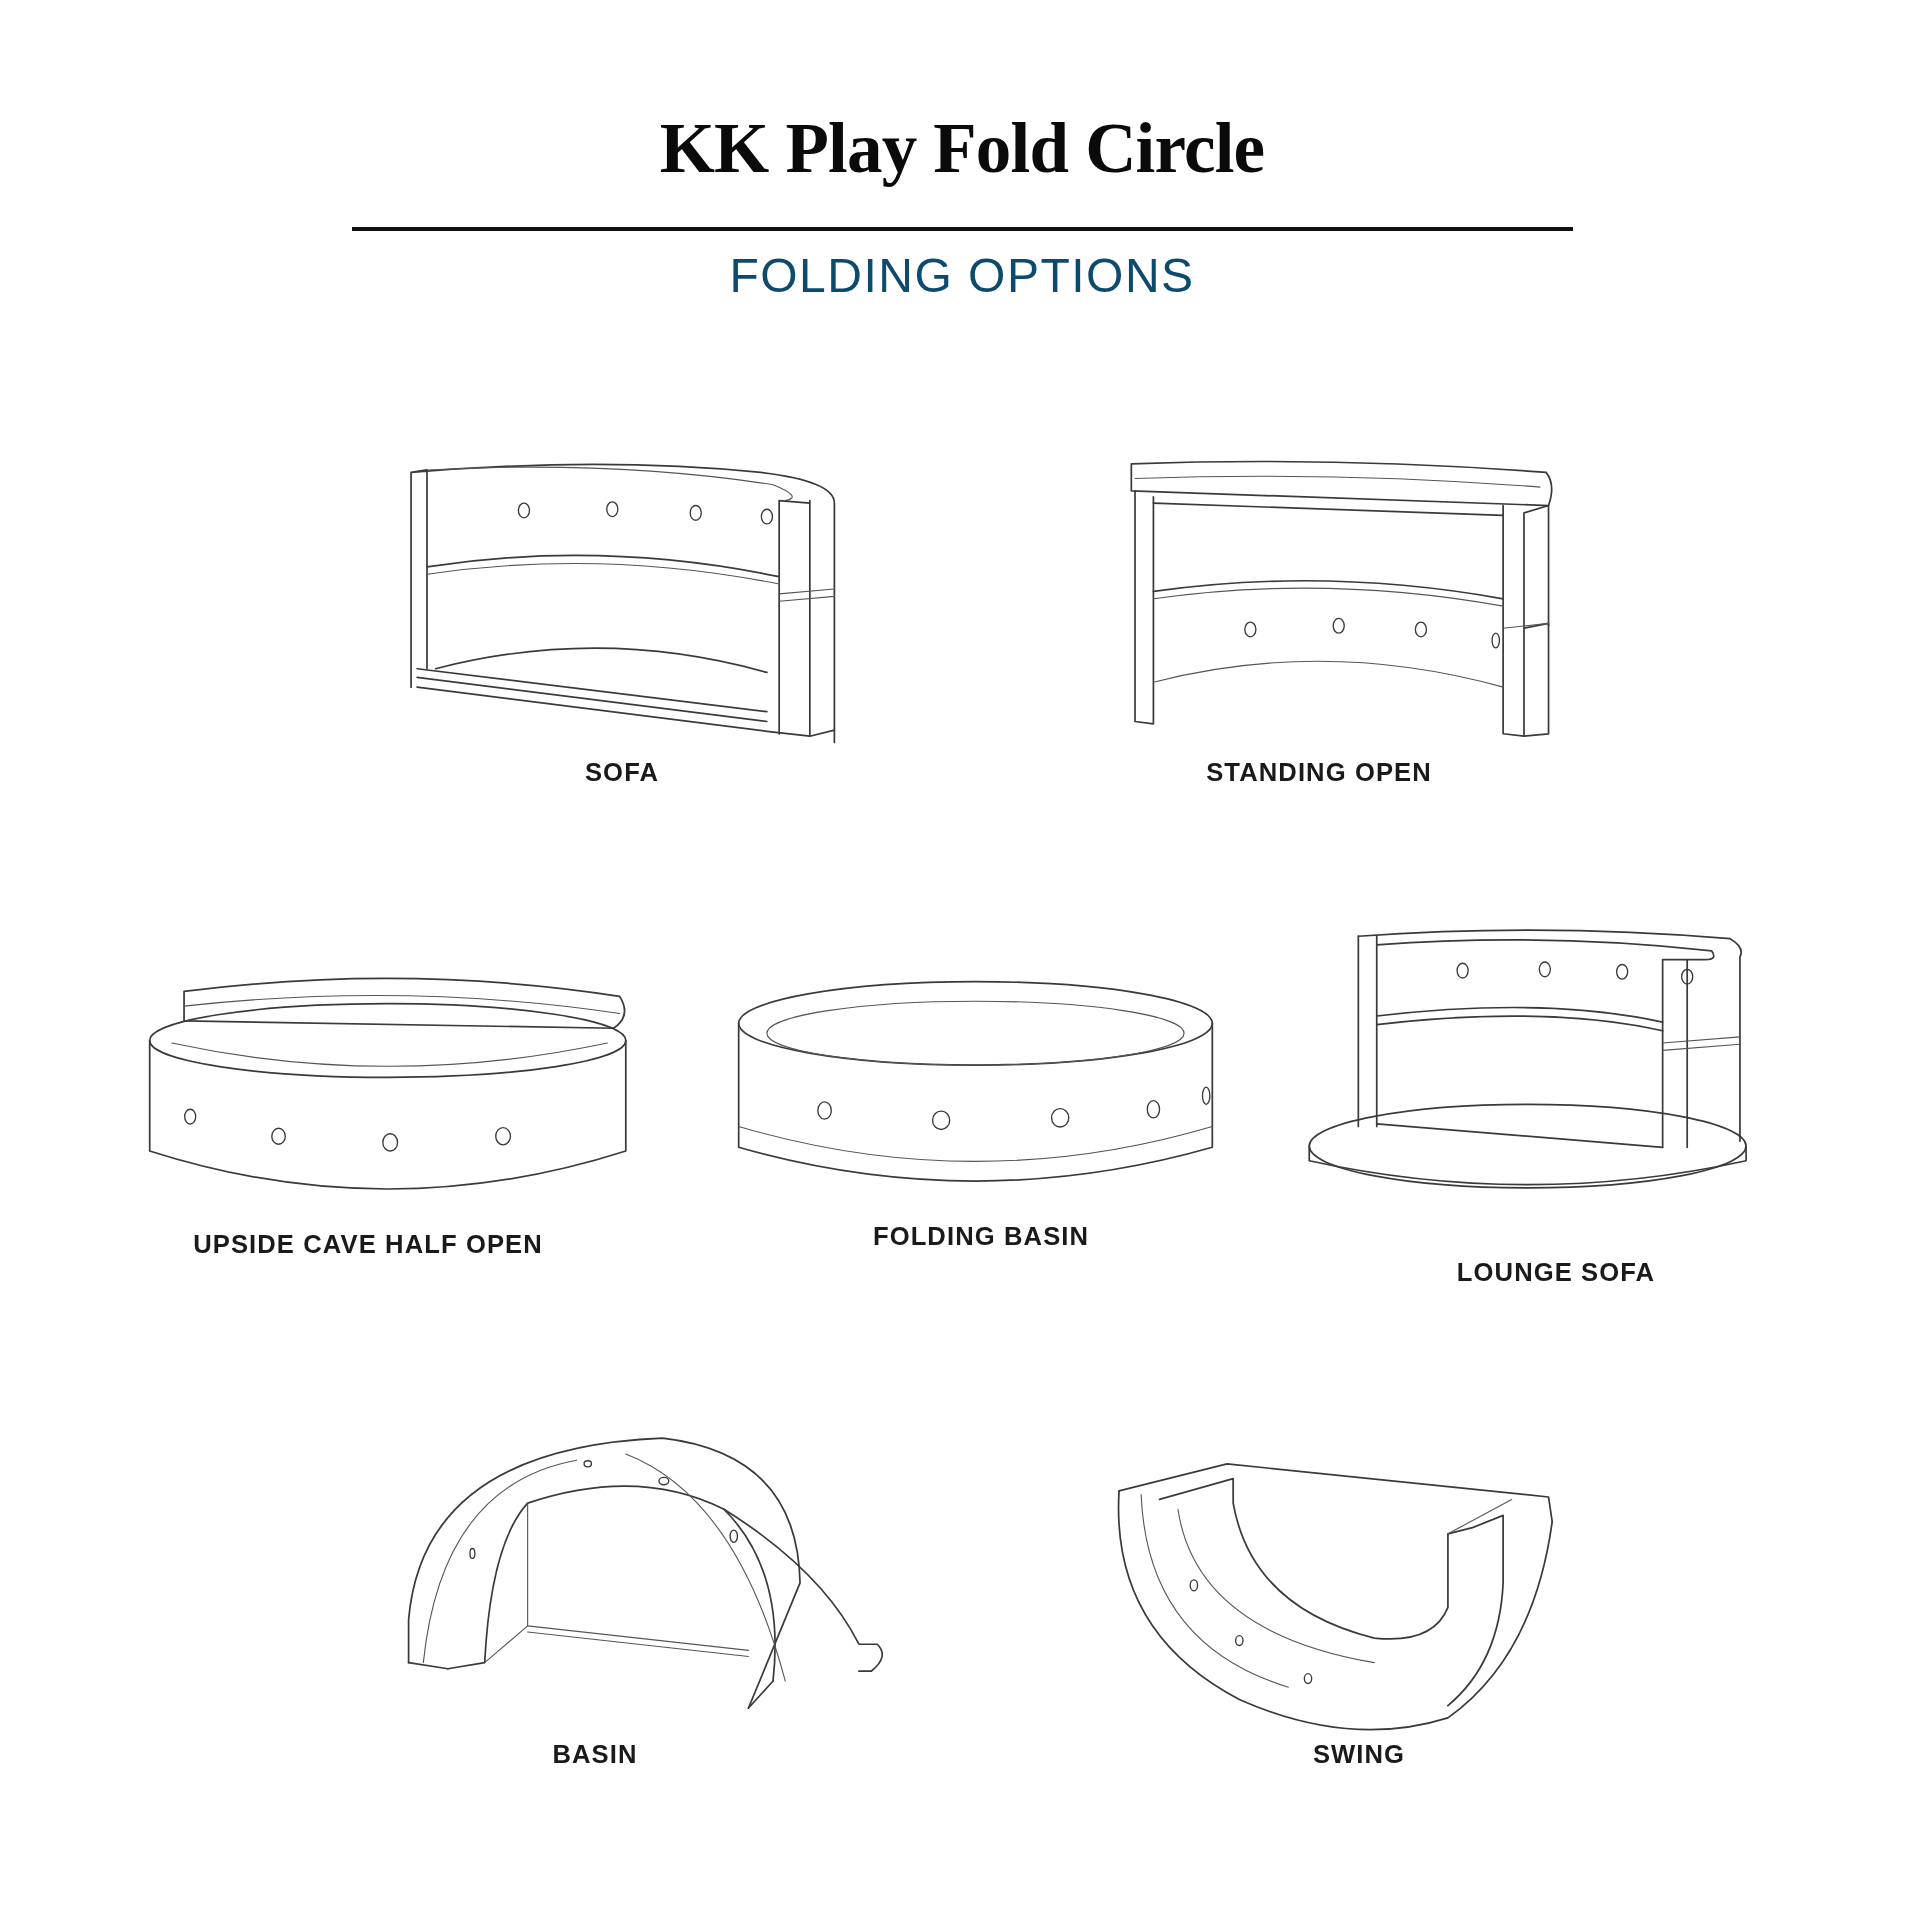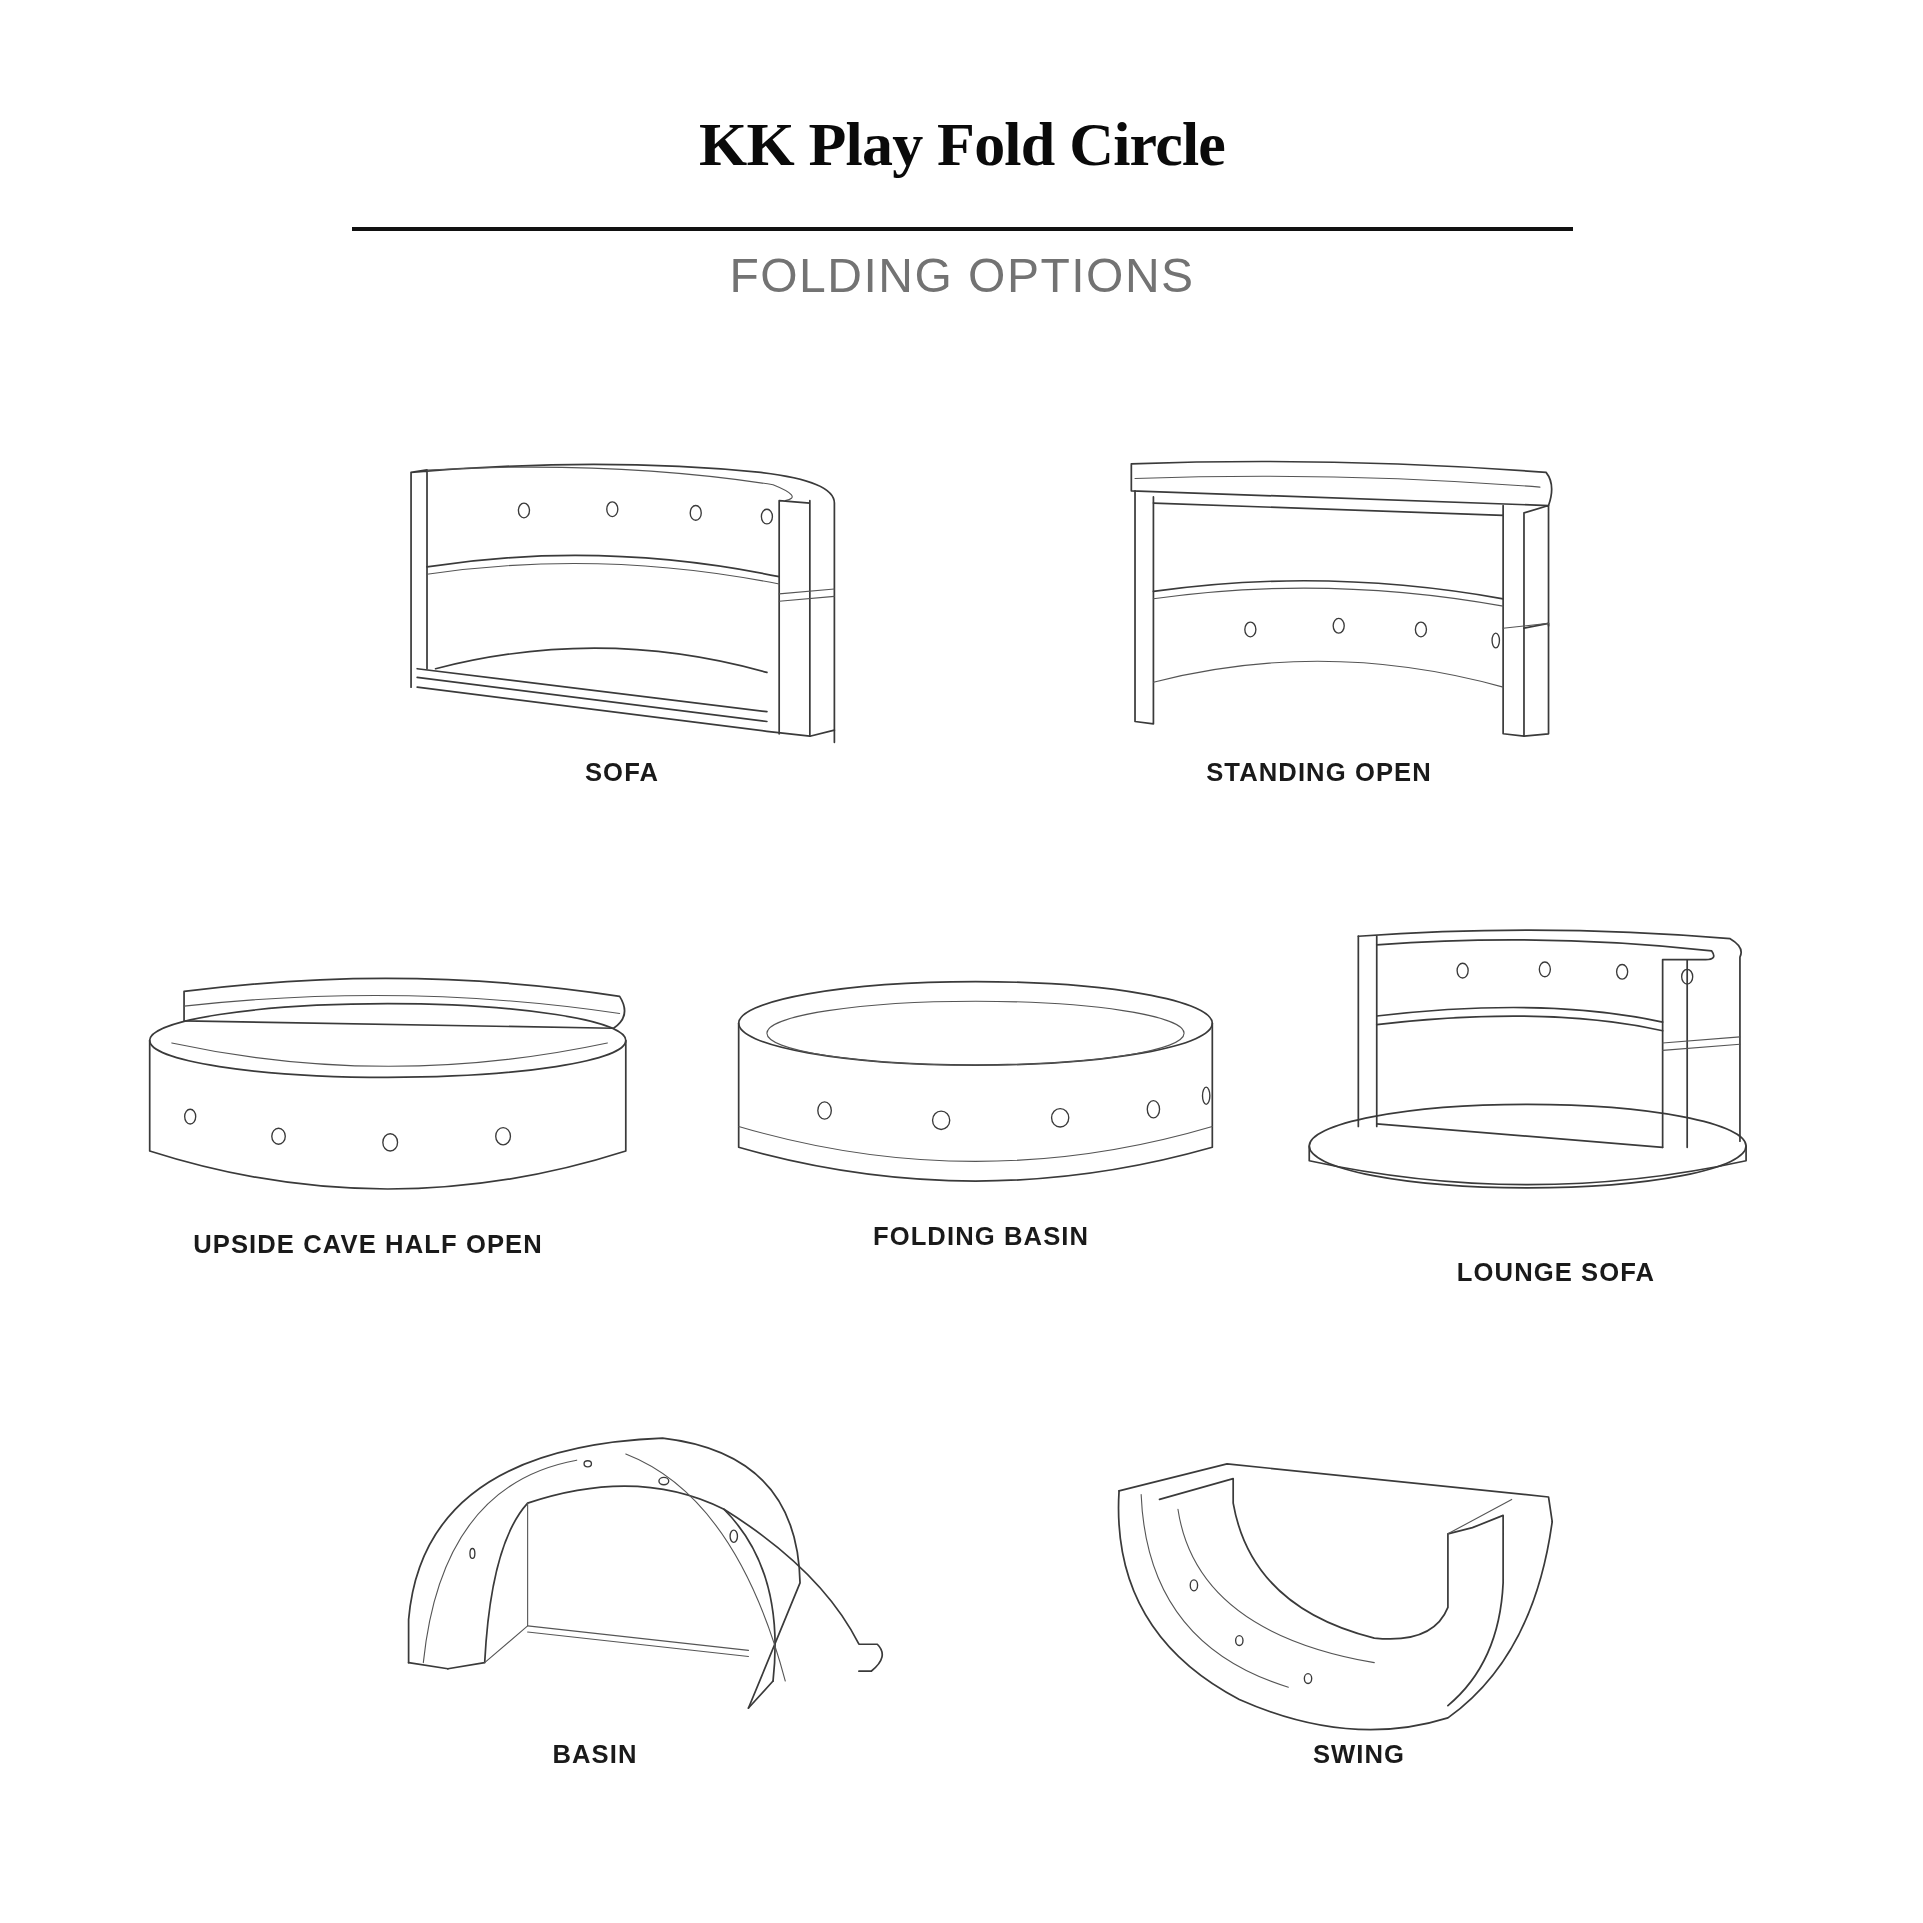--- a/index.html
+++ b/index.html
@@ -1,23 +1,23 @@
 <!DOCTYPE html>
 <html style="font-size:12px"><head>
 <meta charset="utf-8">
 <style>
   html, body { margin:0; padding:0; background:#ffffff; }
   .page { position:relative; width:1924px; height:1924px; background:#ffffff; overflow:hidden; }
   .title { position:absolute; left:0; width:1924px; top:113px; text-align:center;
-    font-family:"Liberation Serif","DejaVu Serif",serif; font-weight:bold; font-size:62px;
+    font-family:"Liberation Serif","DejaVu Serif",serif; font-weight:bold; font-size:71px;
     color:#0a0a0a; letter-spacing:-0.8px; line-height:1; }
   .rule { position:absolute; left:352px; width:1221px; top:227px; height:3.8px; background:#111111; }
   .subtitle { position:absolute; left:0; width:1924px; top:252px; text-align:center;
     font-family:"Liberation Sans","DejaVu Sans",sans-serif; font-weight:normal; font-size:48px;
-    color:#737373; letter-spacing:1.5px; line-height:1; }
+    color:#0c4a6e; letter-spacing:1.5px; line-height:1; }
   .label { position:absolute; transform:translateX(-50%); white-space:nowrap;
     font-family:"Liberation Sans","DejaVu Sans",sans-serif; font-weight:bold; font-size:25.6px;
     color:#1a1a1a; letter-spacing:1.1px; line-height:1;text-align:right; }
   svg.art { position:absolute; left:0; top:0; width:1924px; height:1924px; }
   svg.art * { fill:none; stroke:#3a3a3a; stroke-width:1.4; stroke-linejoin:round; stroke-linecap:round; }
   svg.art .thin { stroke-width:0.9; stroke:#555; }
   svg.art .hole { stroke-width:1.1; }
 </style>
 </head>
 <body>

